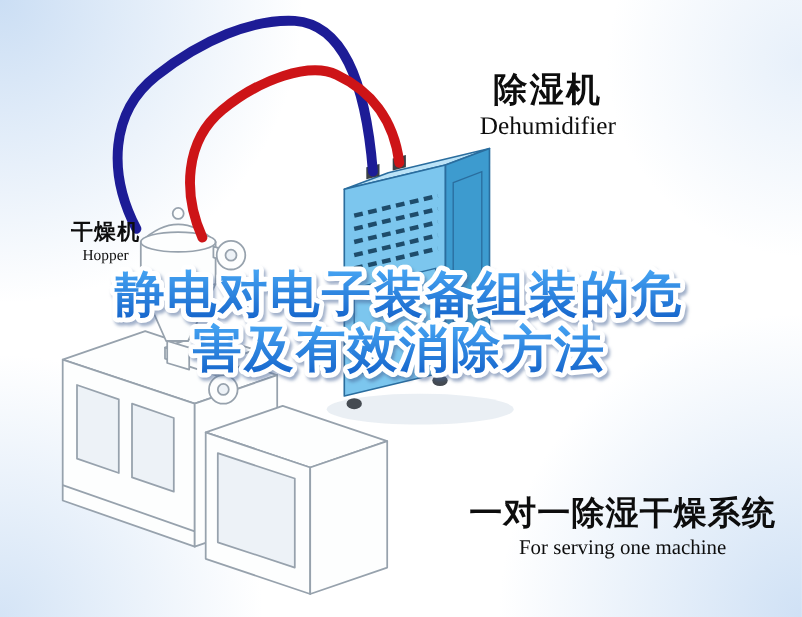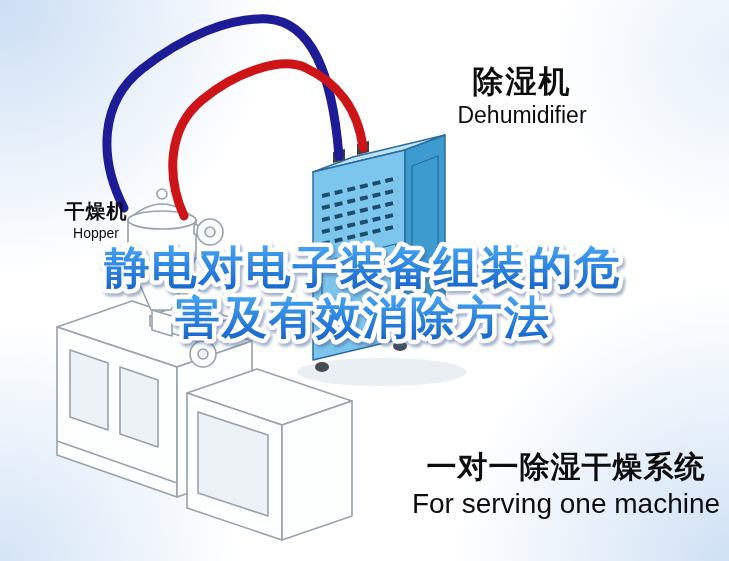--- a/index.html
+++ b/index.html
@@ -30,30 +30,30 @@
   .gshadow{fill:rgba(140,165,195,.18);}
 
   
   .pipe{fill:none;stroke-width:9;stroke-linecap:round;}
   .pipe.blue{stroke:var(--pipe-blue,#1d1c96);}
   .pipe.red{stroke:var(--pipe-red,#cd1417);}
 
   
   .label{position:absolute;text-align:center;color:var(--label-text,#0d0d0d);line-height:1.15;}
   .label-zh{font-weight:bold;}
-  .label-en{font-family:Liberation Sans, sans-serif;}
-  .dehum{left:432px;top:64px;width:180px;}
+  .label-en{font-family:Liberation Serif, serif;}
+  .dehum{left:408px;top:64px;width:180px;}
   .dehum .label-zh{font-size:31px;letter-spacing:2px;}
   .dehum .label-en{font-size:23px;margin-top:2px;}
   .hopperl{left:50px;top:164px;width:92px;}
   .hopperl .label-zh{font-size:20px;letter-spacing:1px;margin-top:36px;}
   .hopperl .label-en{font-size:14px;margin-top:2px;}
   .system{left:411px;top:450px;width:310px;}
   .system .label-zh{font-size:30px;letter-spacing:1px;}
-  .system .label-en{font-size:28px;margin-top:3px;}
+  .system .label-en{font-size:19px;margin-top:3px;}
 
   
   .title-svg{position:absolute;left:0;top:0;pointer-events:none;}
   .title-g{filter:drop-shadow(2px 3px 1.5px rgba(70,100,150,.5));}
   .title-svg text{
     font-family:"Liberation Sans",sans-serif;font-weight:bold;font-size:45px;letter-spacing:2px;
     text-anchor:middle;paint-order:stroke;stroke:var(--title-outline,#ffffff);stroke-width:9px;
     stroke-linejoin:round;fill:url(#titleGrad);
   }
 </style>

